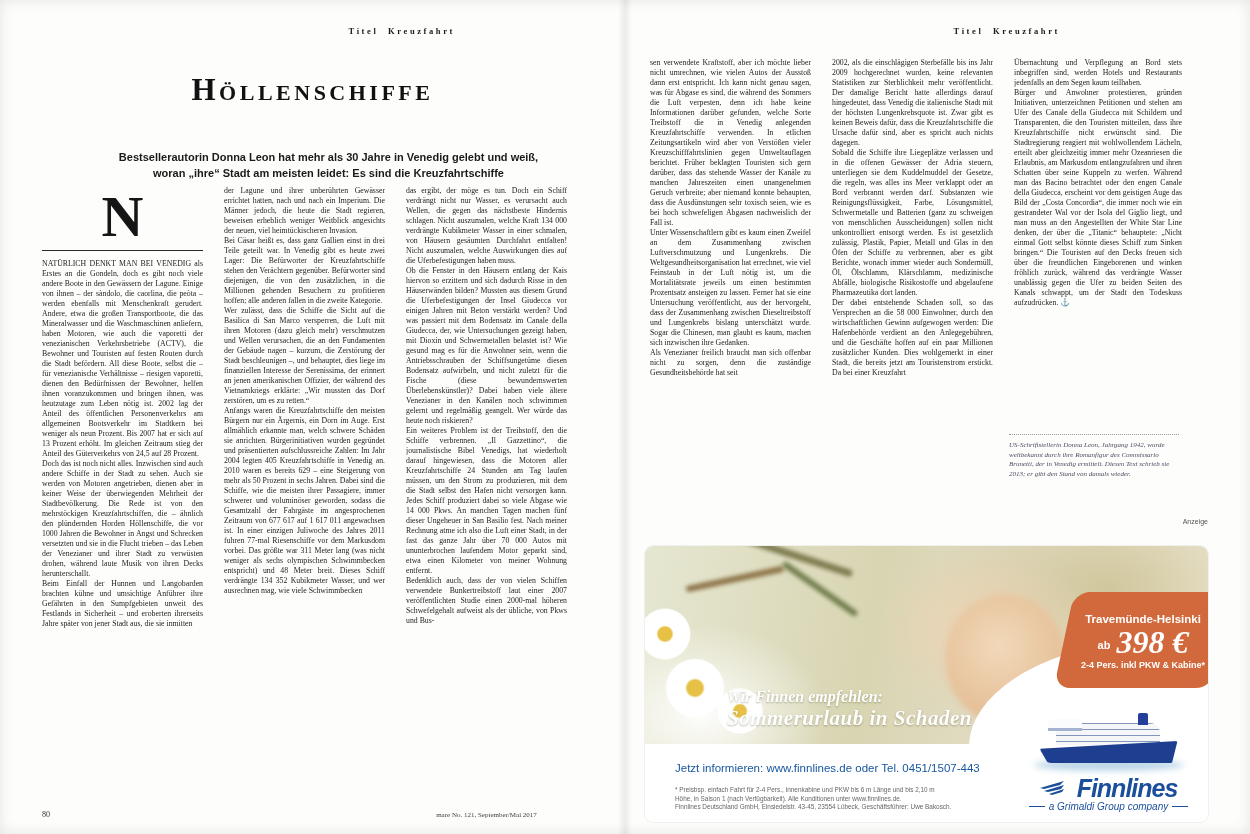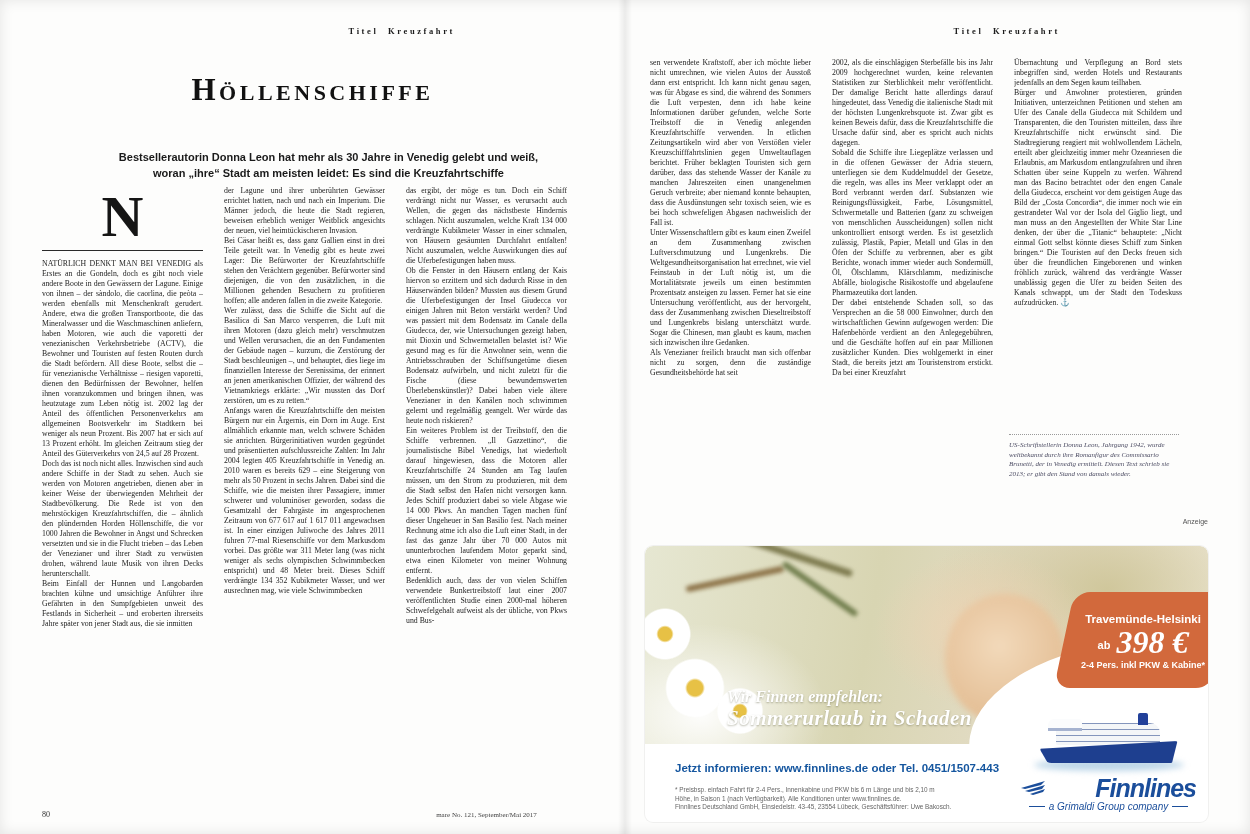--- a/index.html
+++ b/index.html
@@ -60,35 +60,35 @@
   .badge-route{font-family:"Liberation Sans", sans-serif;font-weight:bold;font-size:11.5px;margin-top:2px;}
   .badge-pricerow{display:flex;align-items:flex-end;gap:6px;margin:1px 0 0;}
   .badge-ab{font-family:"Liberation Sans", sans-serif;font-weight:bold;font-size:11px;padding-bottom:7px;}
   .badge-price{font-style:italic;font-weight:bold;font-size:32px;line-height:32px;}
   .badge-note{font-family:"Liberation Sans", sans-serif;font-weight:bold;font-size:9px;margin-top:2px;}
   .slogan{position:absolute;left:82px;top:142px;color:#fff;font-style:italic;font-weight:bold;
           text-shadow:0 1px 2px rgba(90,90,60,.45);}
   .slogan .l1{font-size:16px;line-height:18px;}
   .slogan .l2{font-size:21px;line-height:24px;letter-spacing:.5px;}
   .ad-contact{position:absolute;left:30px;top:216px;font-family:"Liberation Sans", sans-serif;
-              font-weight:bold;font-size:11.5px;color:#15569f;}
+              font-weight:normal;font-size:11.5px;color:#15569f;}
   .ad-fineprint{position:absolute;left:30px;top:240px;width:330px;font-family:"Liberation Sans", sans-serif;
               font-size:6.4px;line-height:8.6px;color:#666;white-space:pre-line;}
   .ship-logo{position:absolute;right:12px;bottom:10px;width:175px;text-align:center;}
   .ship{position:relative;width:150px;height:56px;margin:0 auto 4px;}
   .hull{position:absolute;left:6px;bottom:8px;width:138px;height:22px;background:#1e3f8f;
         border-radius:14px 4px 10px 16px;clip-path:polygon(0 35%,100% 0,96% 100%,6% 100%);}
   .superstructure{position:absolute;left:22px;bottom:26px;width:104px;height:22px;background:#f4f6f8;
         border-radius:4px 10px 2px 2px;
         background-image:repeating-linear-gradient(180deg,rgba(40,70,140,.55) 0 1.5px,rgba(0,0,0,0) 1.5px 6px);}
   .bridge{position:absolute;left:14px;bottom:40px;width:34px;height:12px;background:#fbfcfd;border-radius:6px 4px 0 0;
         box-shadow:inset 0 -3px 0 rgba(40,70,140,.4);}
   .funnel{position:absolute;left:104px;bottom:46px;width:10px;height:12px;background:#22409a;border-radius:2px 2px 0 0;}
   .wake{position:absolute;left:0;bottom:0;width:150px;height:12px;background:#bcd6e8;border-radius:50%;filter:blur(3px);}
-  .logo-row{display:flex;align-items:center;justify-content:space-between;gap:11px;}
+  .logo-row{display:flex;align-items:center;justify-content:center;gap:11px;}
   .logo-text{font-family:"Liberation Sans", sans-serif;font-weight:bold;font-style:italic;
              font-size:25px;line-height:26px;letter-spacing:-1px;color:#1b4e9b;}
   .logo-sub{font-family:"Liberation Sans", sans-serif;font-style:italic;font-weight:normal;
             font-size:10px;color:#1b4e9b;display:flex;align-items:center;gap:4px;justify-content:center;}
   .logo-sub::before,.logo-sub::after{content:"";height:1.5px;background:#1b4e9b;flex:0 0 16px;}
   
   .lc1{left:42px;top:186px;width:161px;height:622px;}
   .lc2{left:224px;top:186px;width:161px;height:622px;}
   .lc3{left:406px;top:186px;width:161px;height:622px;}
   .rc1{left:650px;top:58px;width:161px;height:478px;}

